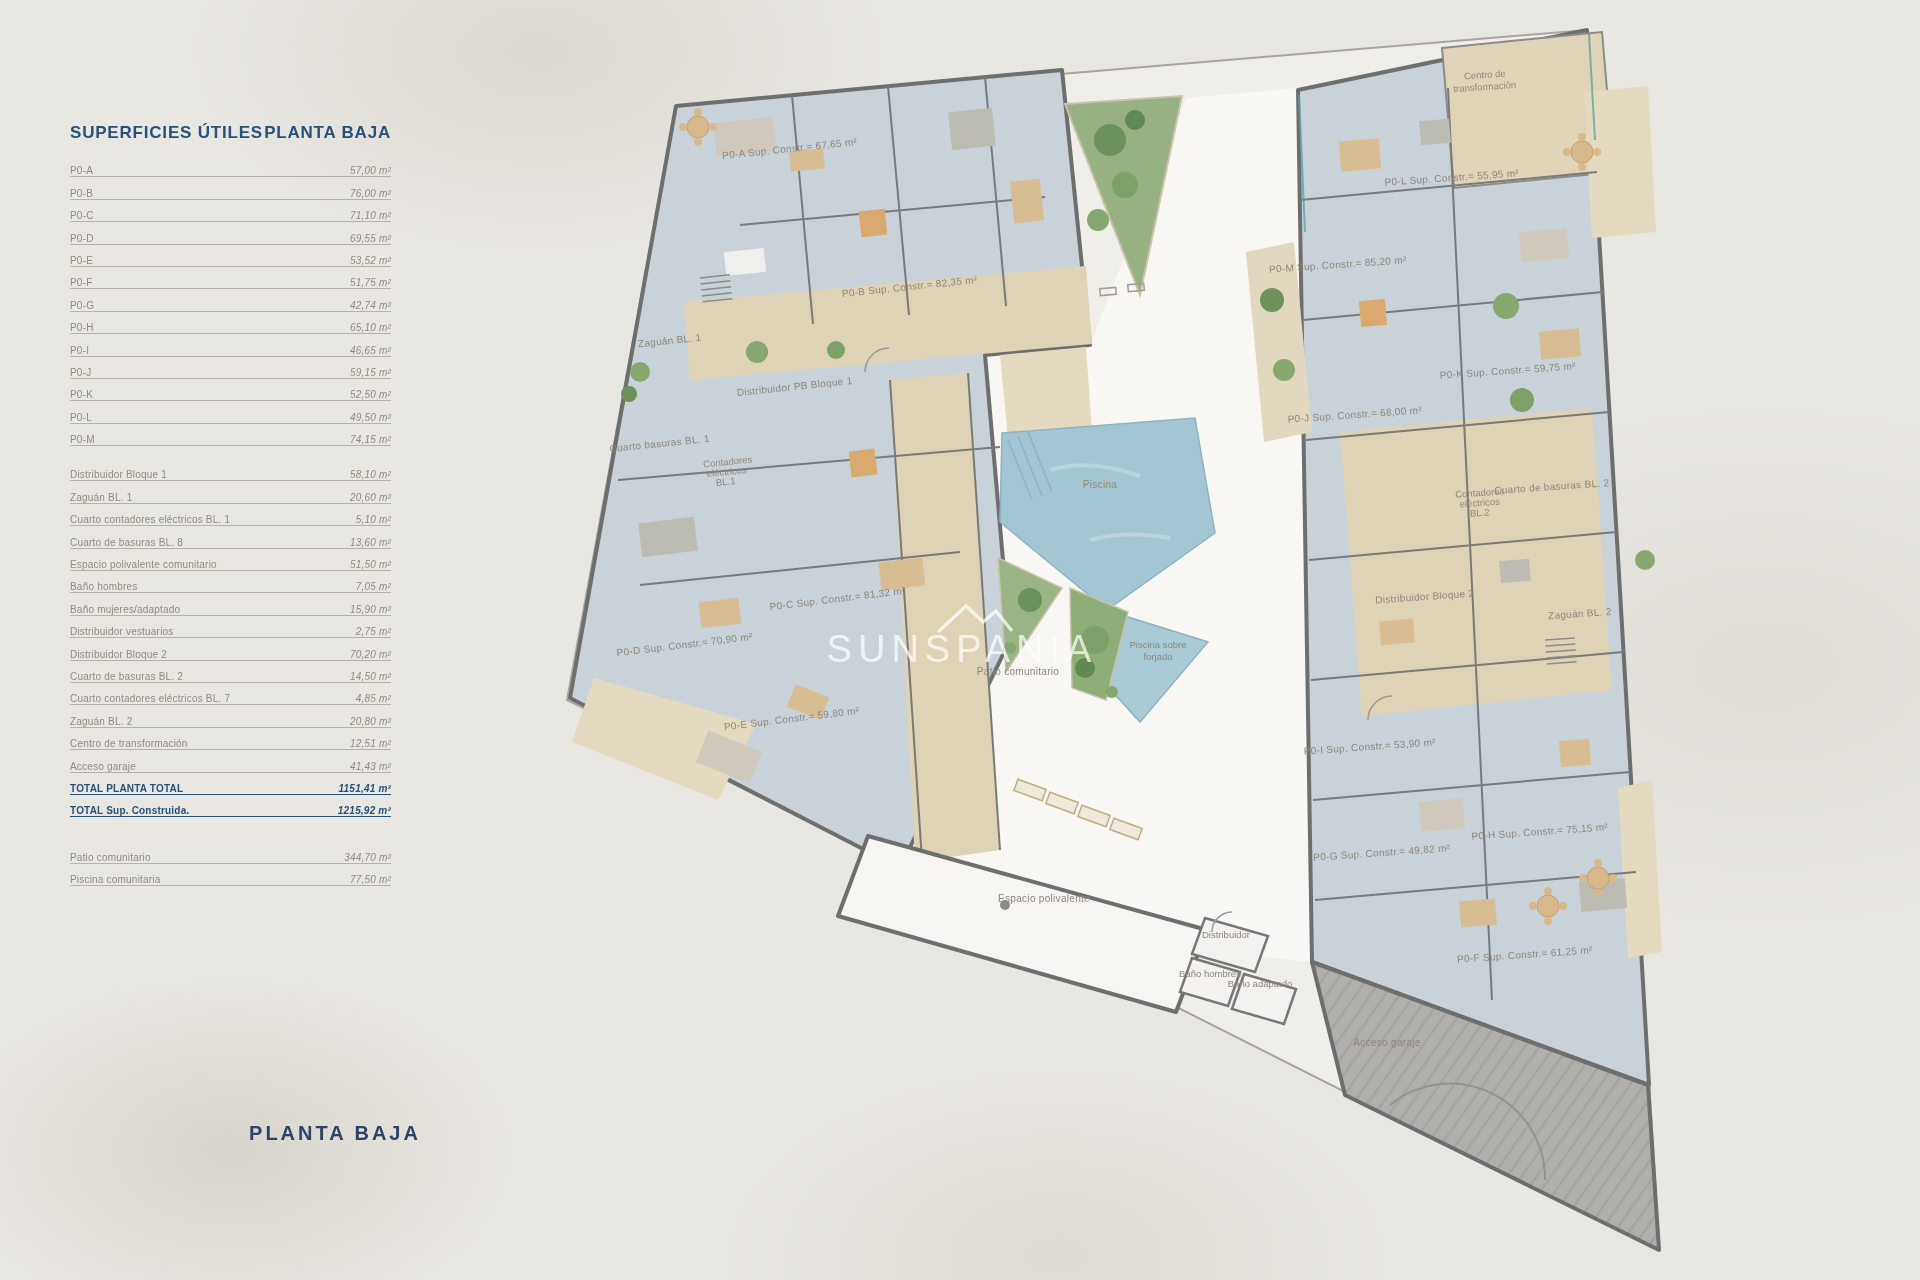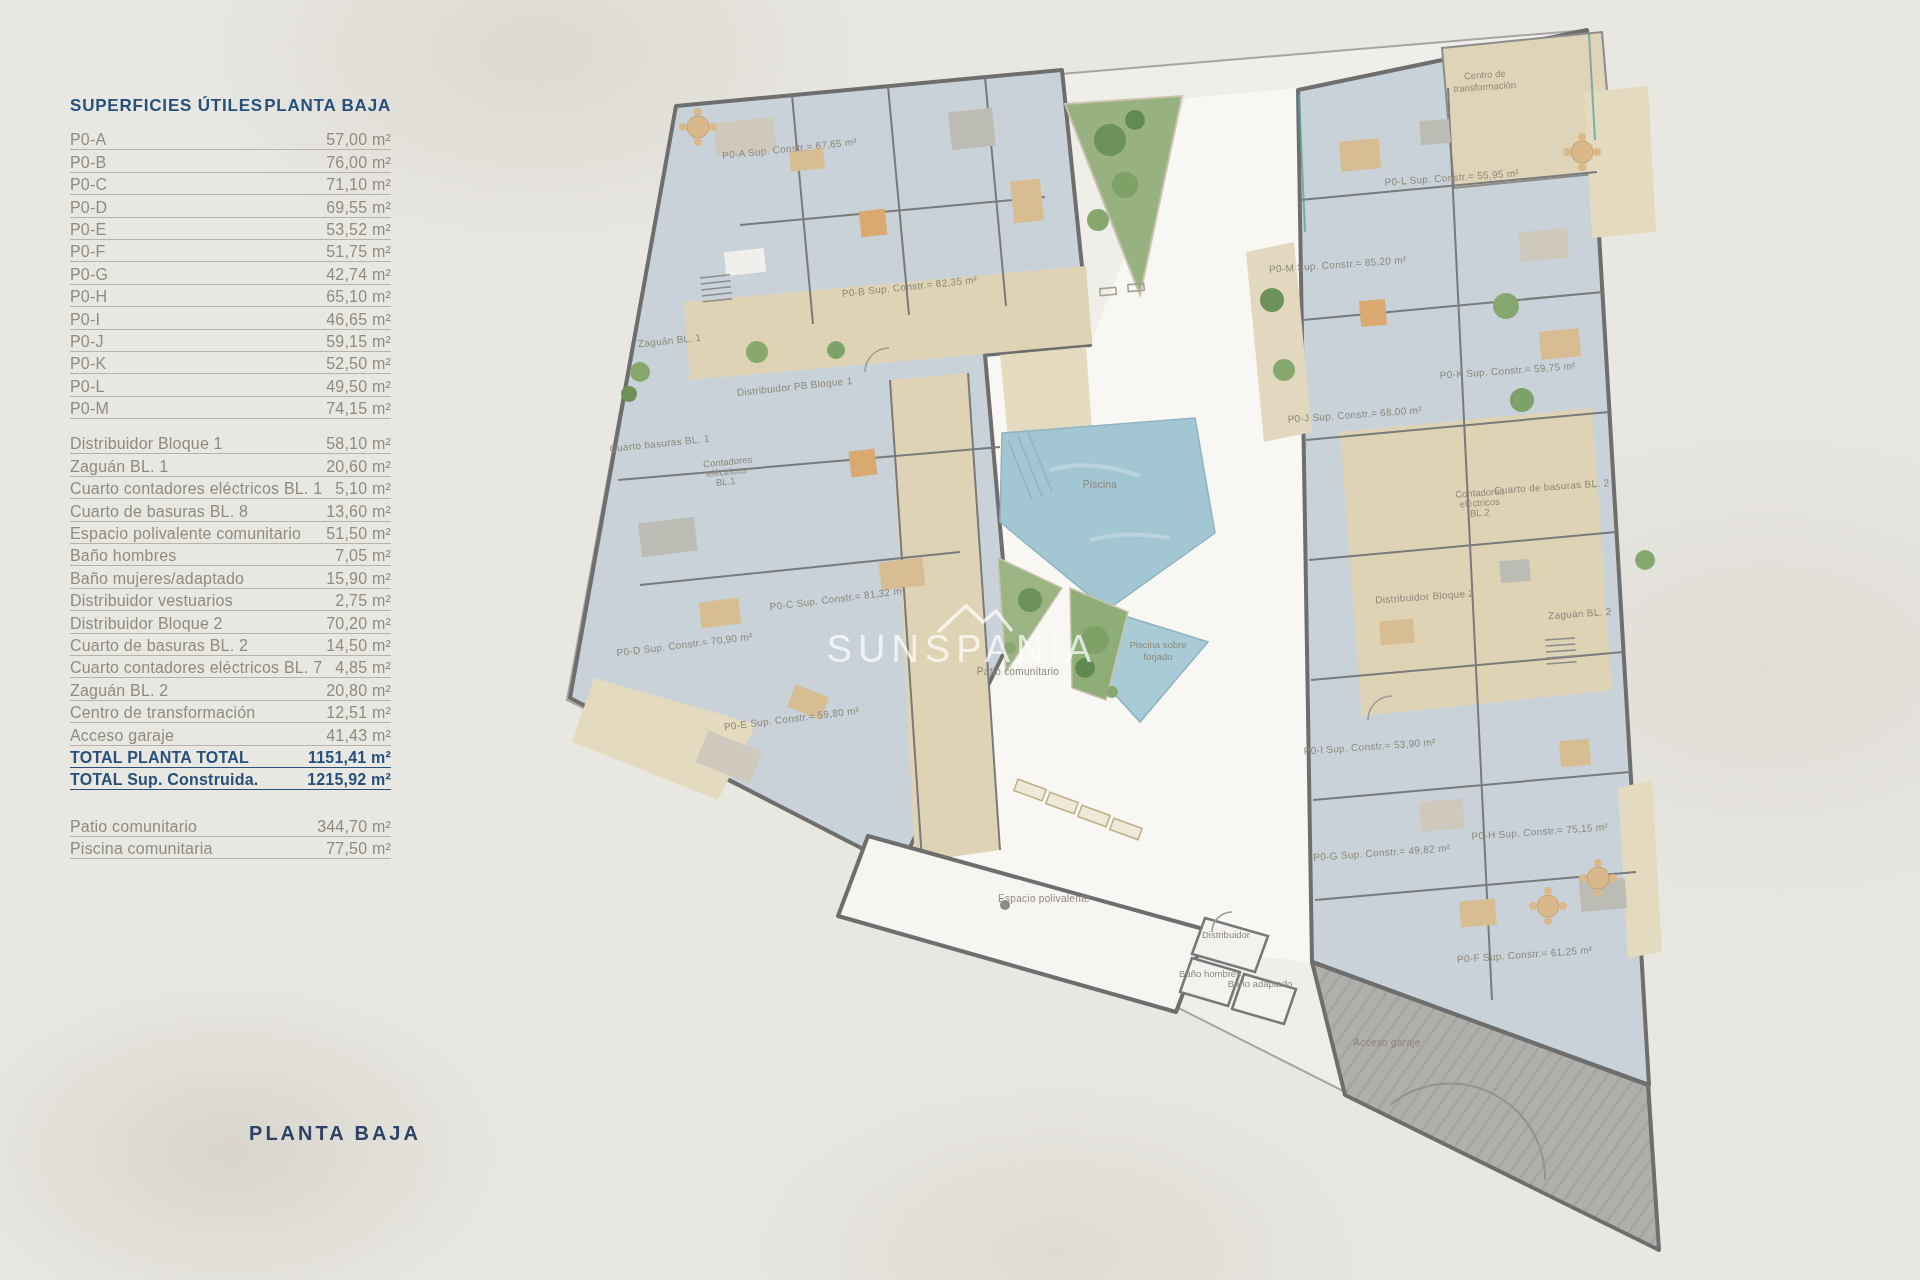--- a/index.html
+++ b/index.html
@@ -8,24 +8,24 @@
     background-color:#e9e7e2;
     background-image:
       radial-gradient(420px 260px at 12% 90%, rgba(203,198,188,.55), transparent 70%),
       radial-gradient(520px 300px at 28% 4%, rgba(208,203,194,.5), transparent 70%),
       radial-gradient(640px 400px at 92% 52%, rgba(213,209,201,.45), transparent 70%),
       radial-gradient(500px 280px at 55% 98%, rgba(206,201,191,.4), transparent 70%);}
   .plan-svg{position:absolute;left:0;top:0;width:1920px;height:1280px;}
   
   .surfaces{position:absolute;left:70px;top:96px;width:321px;color:#8f8b82;}
   .surf-header{display:flex;justify-content:space-between;color:#27517a;font-weight:bold;
-    font-size:17px;letter-spacing:.8px;margin-bottom:12px;}
+    font-size:17px;letter-spacing:.8px;margin-bottom:12px;margin-top:27px;}
   .row{display:flex;justify-content:space-between;align-items:flex-end;height:21.4px;
-    border-bottom:1px solid #b7b3ab;font-size:16px;letter-spacing:.2px;}
-  .row .v{white-space:nowrap;}
+    border-bottom:1px solid #b7b3ab;font-size:10px;letter-spacing:.2px;}
+  .row .v{white-space:nowrap;font-style:italic;}
   .row.total{color:#27517a;font-weight:bold;border-bottom:1.6px solid #27517a;}
   .grp-gap{height:13px;}
   .gap2{height:24px;}
   .plan-title{position:absolute;left:205px;top:1122px;width:260px;text-align:center;
     color:#2d4366;font-size:20px;font-weight:bold;letter-spacing:3px;}
   
   .lbl{font-size:10px;fill:#8d877b;letter-spacing:.3px;}
   .lbl-sm{font-size:9.5px;fill:#8d877b;}
   .wm{font-size:38px;letter-spacing:6px;fill:#ffffff;opacity:.72;}
 </style>

